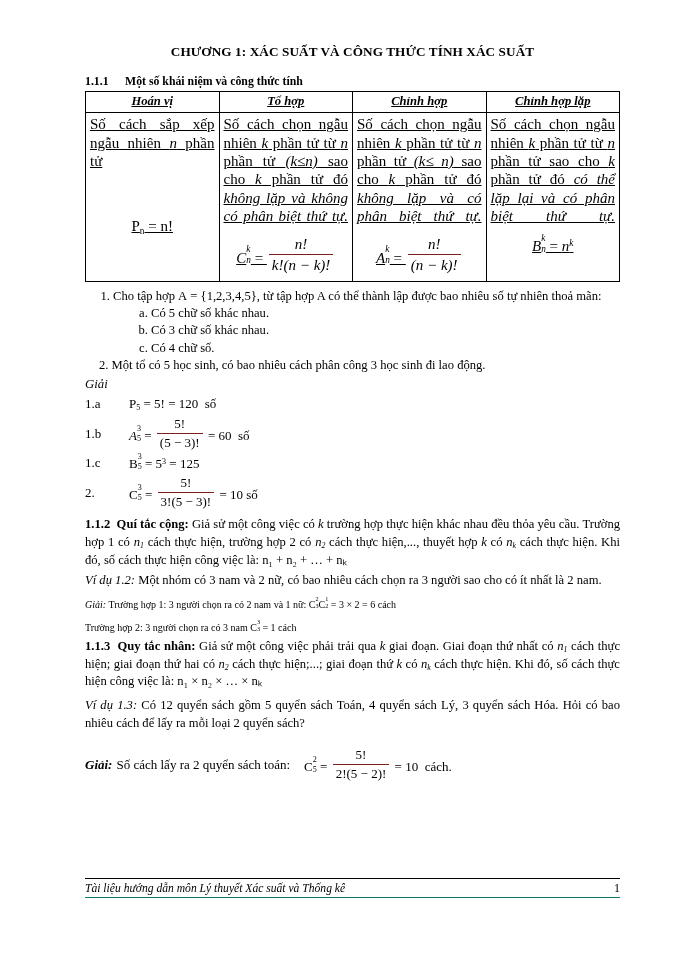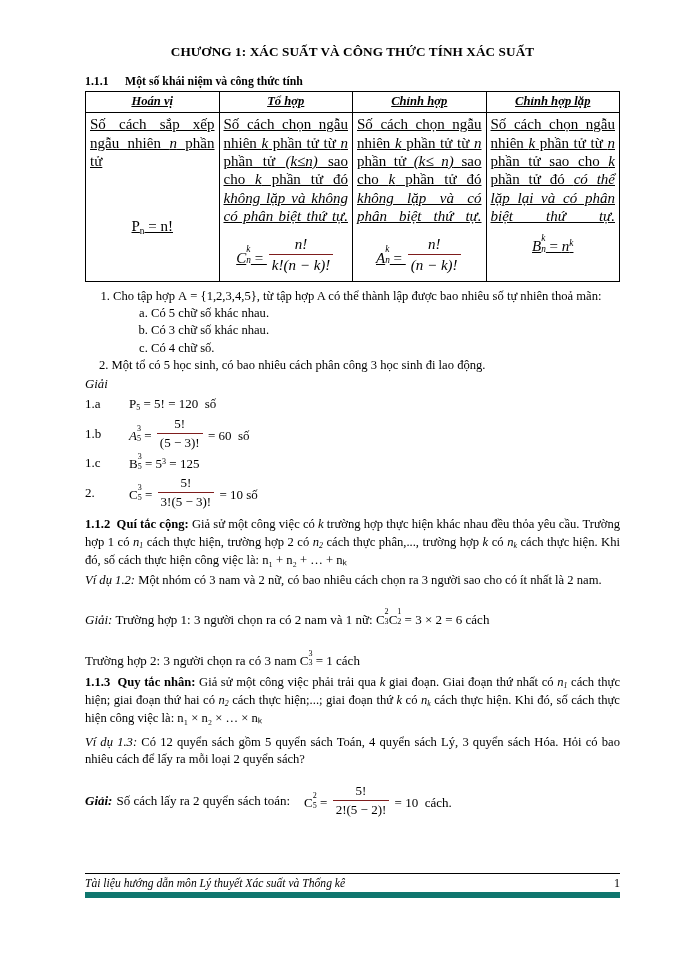--- a/index.html
+++ b/index.html
@@ -111,36 +111,36 @@
   }
   .solrow .lbl{width:44px;flex:0 0 44px;}
   .para{
     font-size:12.6px;
     line-height:1.42;
     margin:6px 0 0 0;
     text-align:justify;
   }
   .para b{font-weight:bold;}
   .tight{margin-top:2px;}
-  .sol-line{font-size:13px;line-height:1.7;margin:19px 0 0 0;}
+  .sol-line{font-size:10px;line-height:1.7;margin:6px 0 0 0;}
 
   
   .footer{
     position:absolute;
     left:85px;
     right:80px;
     bottom:62px;
     border-top:1px solid #000;
     padding-top:2px;
   }
   .footer .inner{
     display:flex;
     justify-content:space-between;
     align-items:baseline;
-    border-bottom:6px solid #0f766e;
+    border-bottom:1px solid #0f766e;
     padding-bottom:1px;
   }
   .footer .ftext{font-style:italic;font-size:11.6px;}
   .footer .pnum{font-size:12px;}
 </style>
 </head>
 <body>
 
 <div class="page">
 
@@ -239,21 +239,21 @@
   </div>
 
   <div class="para">
     <b>1.1.2</b>&nbsp;&nbsp;<b>Quí tắc cộng:</b>
     <span>Giả sử một công việc có</span>
     <span class="mi">k</span>
     <span>trường hợp thực hiện khác nhau đều thỏa yêu cầu. Trường hợp 1 có</span>
     <span class="mi"><span>n</span><sub>1</sub></span>
     <span>cách thực hiện, trường hợp 2 có</span>
     <span class="mi"><span>n</span><sub>2</sub></span>
-    <span>cách thực phân,..., trường hợp</span>
+    <span>cách thực hiện,..., thuyết hợp</span>
     <span class="mi">k</span>
     <span>có</span>
     <span class="mi"><span>n</span><sub>k</sub></span>
     <span>cách thực hiện. Khi đó, số cách thực hiện công việc là:</span>
     <span class="m">n₁ + n₂ + … + nₖ</span>
   </div>
 
   <div class="para tight">
     <span class="it">Ví dụ 1.2:</span>
     <span>Một nhóm có 3 nam và 2 nữ, có bao nhiêu cách chọn ra 3 người sao cho có ít nhất là 2 nam.</span>

